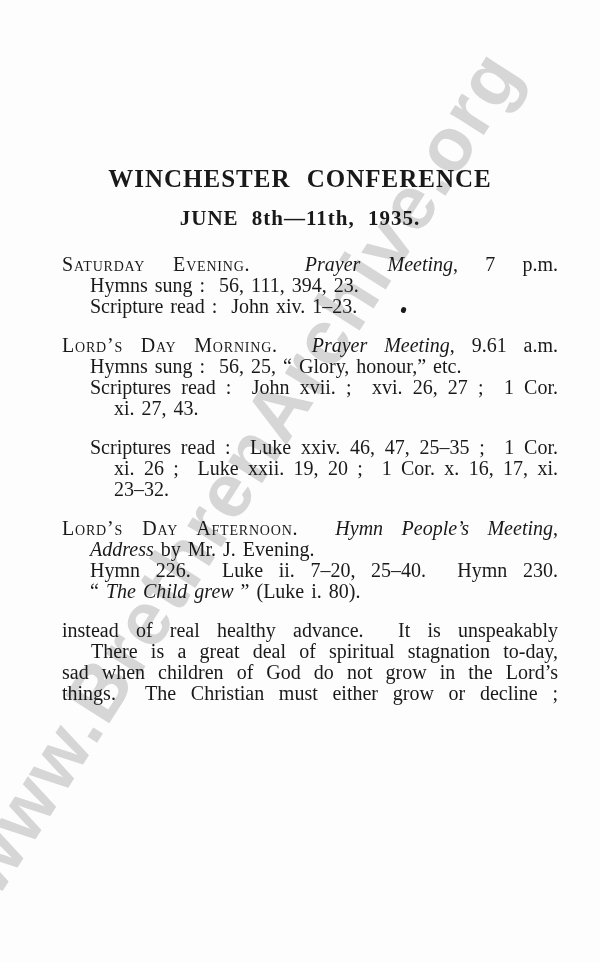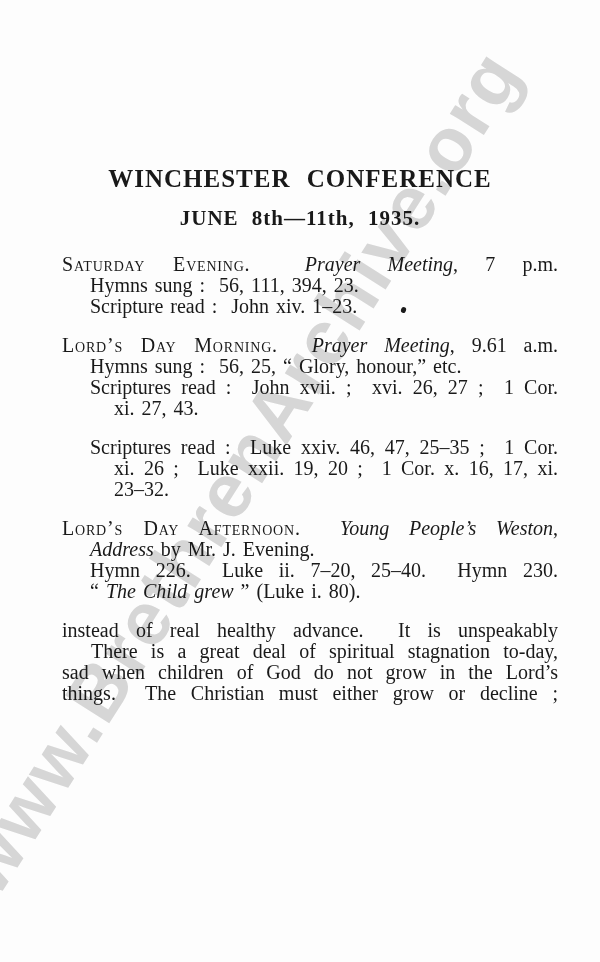--- a/index.html
+++ b/index.html
@@ -96,21 +96,21 @@
           <div class="line l1"><span class="seg-rm">Hymns sung :&nbsp; 56, 25, “ Glory, honour,” etc.</span></div>
           <div class="line l1 j"><span class="seg-rm">Scriptures read :&nbsp; John xvii. ;&nbsp; xvi. 26, 27 ;&nbsp; 1 Cor.</span></div>
           <div class="line l2"><span class="seg-rm">xi. 27, 43.</span></div>
         </div>
         <div class="block">
           <div class="line l1 j"><span class="seg-rm">Scriptures read :&nbsp; Luke xxiv. 46, 47, 25–35 ;&nbsp; 1 Cor.</span></div>
           <div class="line l2 j"><span class="seg-rm">xi. 26 ;&nbsp; Luke xxii. 19, 20 ;&nbsp; 1 Cor. x. 16, 17, xi.</span></div>
           <div class="line l2"><span class="seg-rm">23–32.</span></div>
         </div>
         <div class="block">
-          <div class="line l0 j"><span class="seg-sc">Lord’s Day Afternoon.</span><span class="seg-rm">&nbsp; </span><span class="seg-it">Young People’s Weston</span><span class="seg-rm">,</span></div>
+          <div class="line l0 j"><span class="seg-sc">Lord’s Day Afternoon.</span><span class="seg-rm">&nbsp; </span><span class="seg-it">Hymn People’s Meeting</span><span class="seg-rm">,</span></div>
           <div class="line l1"><span class="seg-it">Address</span><span class="seg-rm"> by Mr. J. Evening.</span></div>
           <div class="line l1 j"><span class="seg-rm">Hymn 226.&nbsp; Luke ii. 7–20, 25–40.&nbsp; Hymn 230.</span></div>
           <div class="line l1"><span class="seg-rm">“ </span><span class="seg-it">The Child grew</span><span class="seg-rm"> ” (Luke i. 80).</span></div>
         </div>
         <div class="block">
           <div class="line l0 j"><span class="seg-rm">instead of real healthy advance.&nbsp; It is unspeakably</span></div>
           <div class="line l0 j fi"><span class="seg-rm">There is a great deal of spiritual stagnation to-day,</span></div>
           <div class="line l0 j"><span class="seg-rm">sad when children of God do not grow in the Lord’s</span></div>
           <div class="line l0 j"><span class="seg-rm">things.&nbsp; The Christian must either grow or decline ;</span></div>
         </div>

